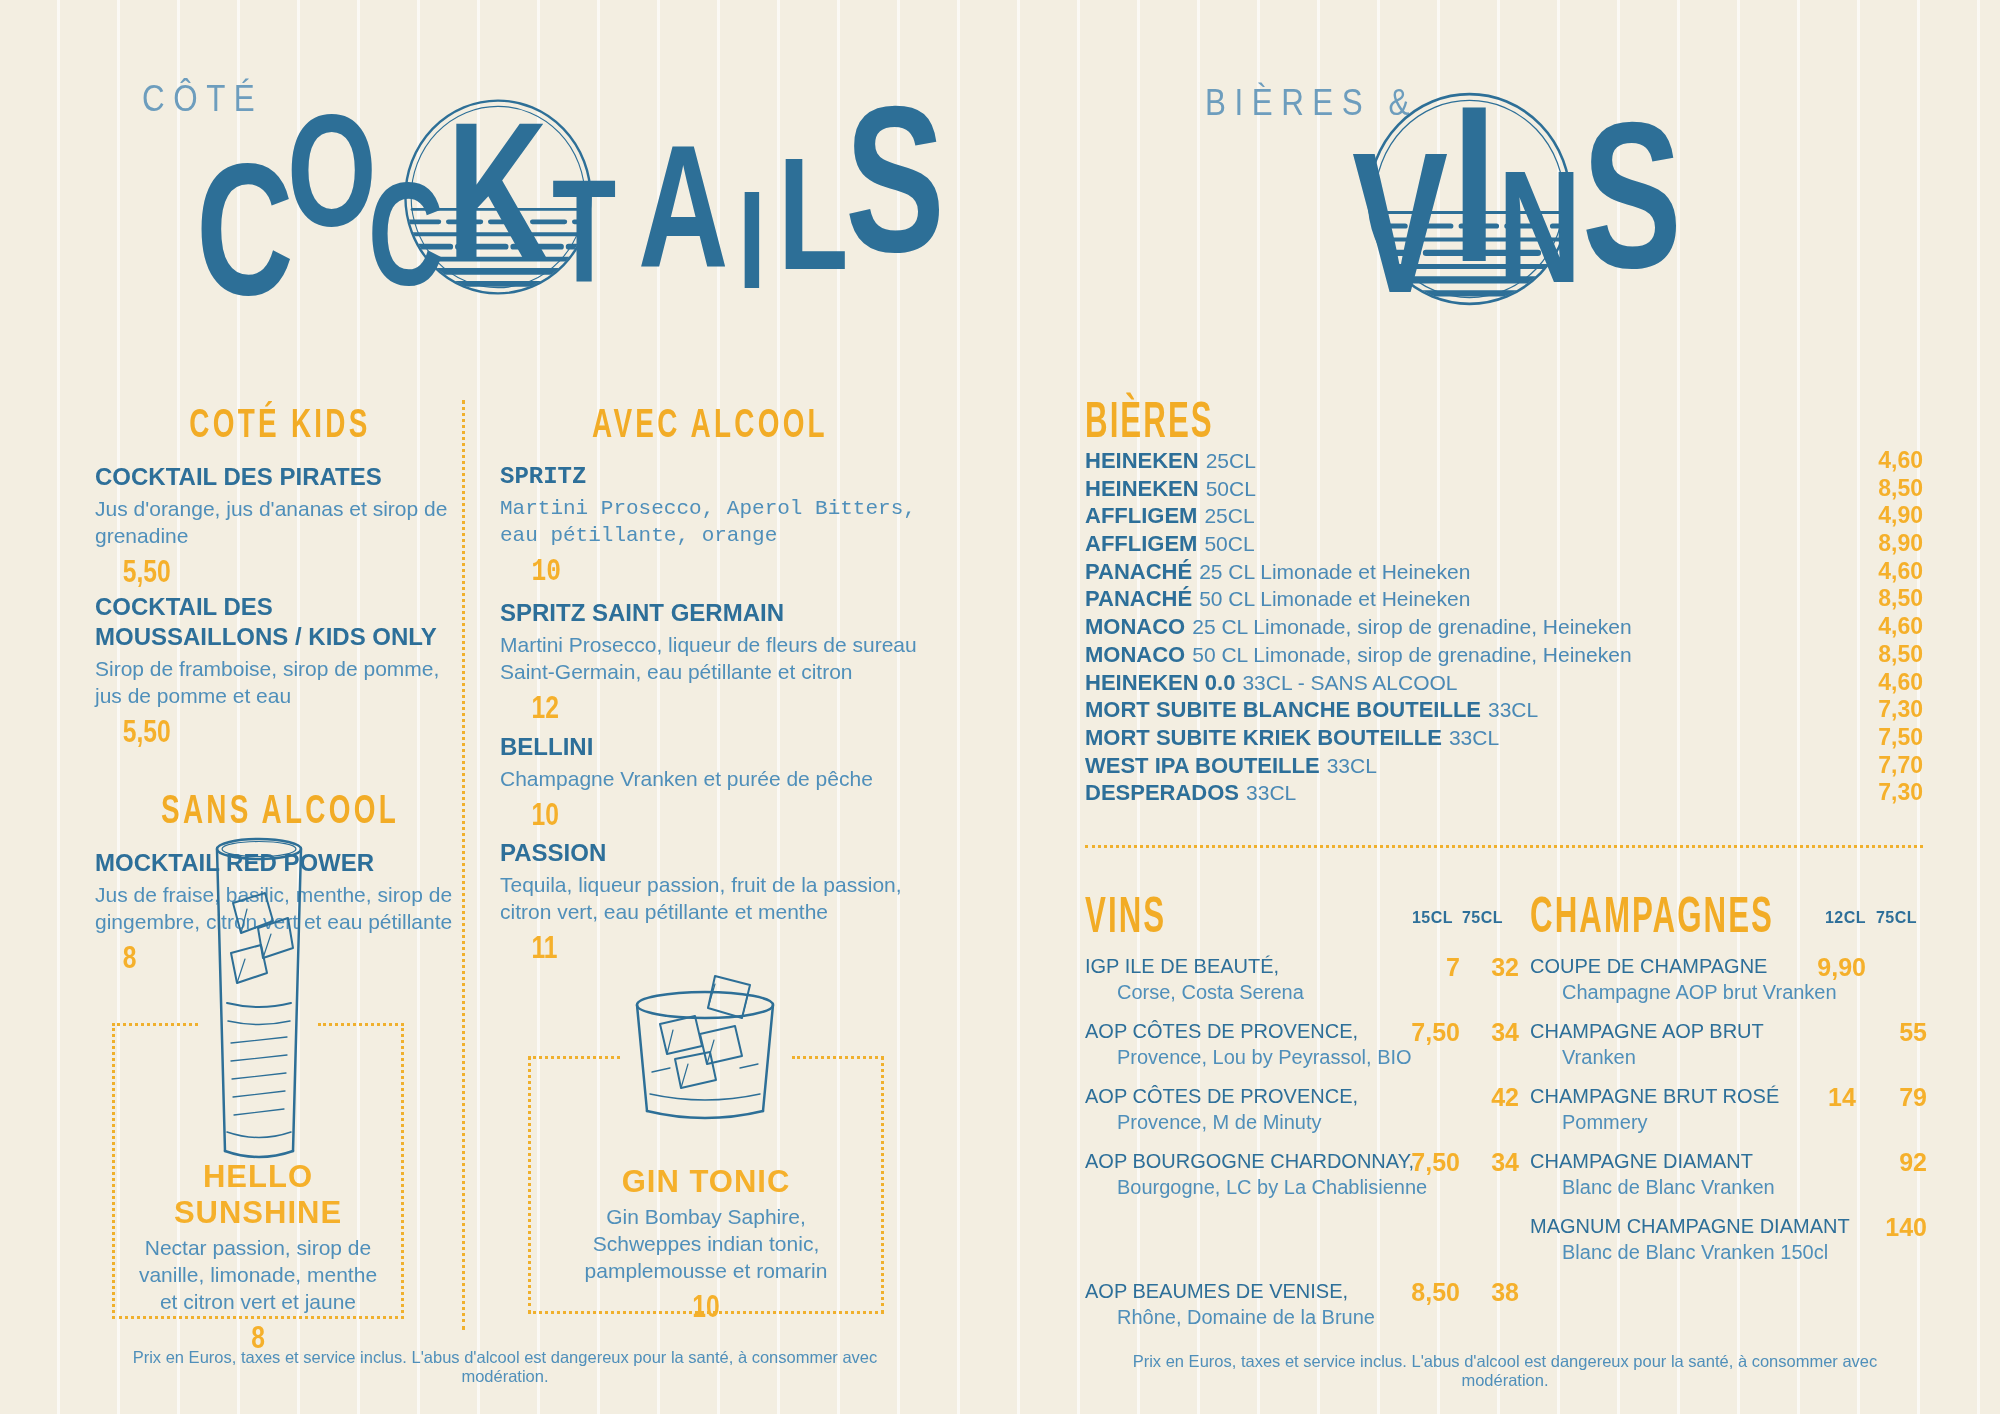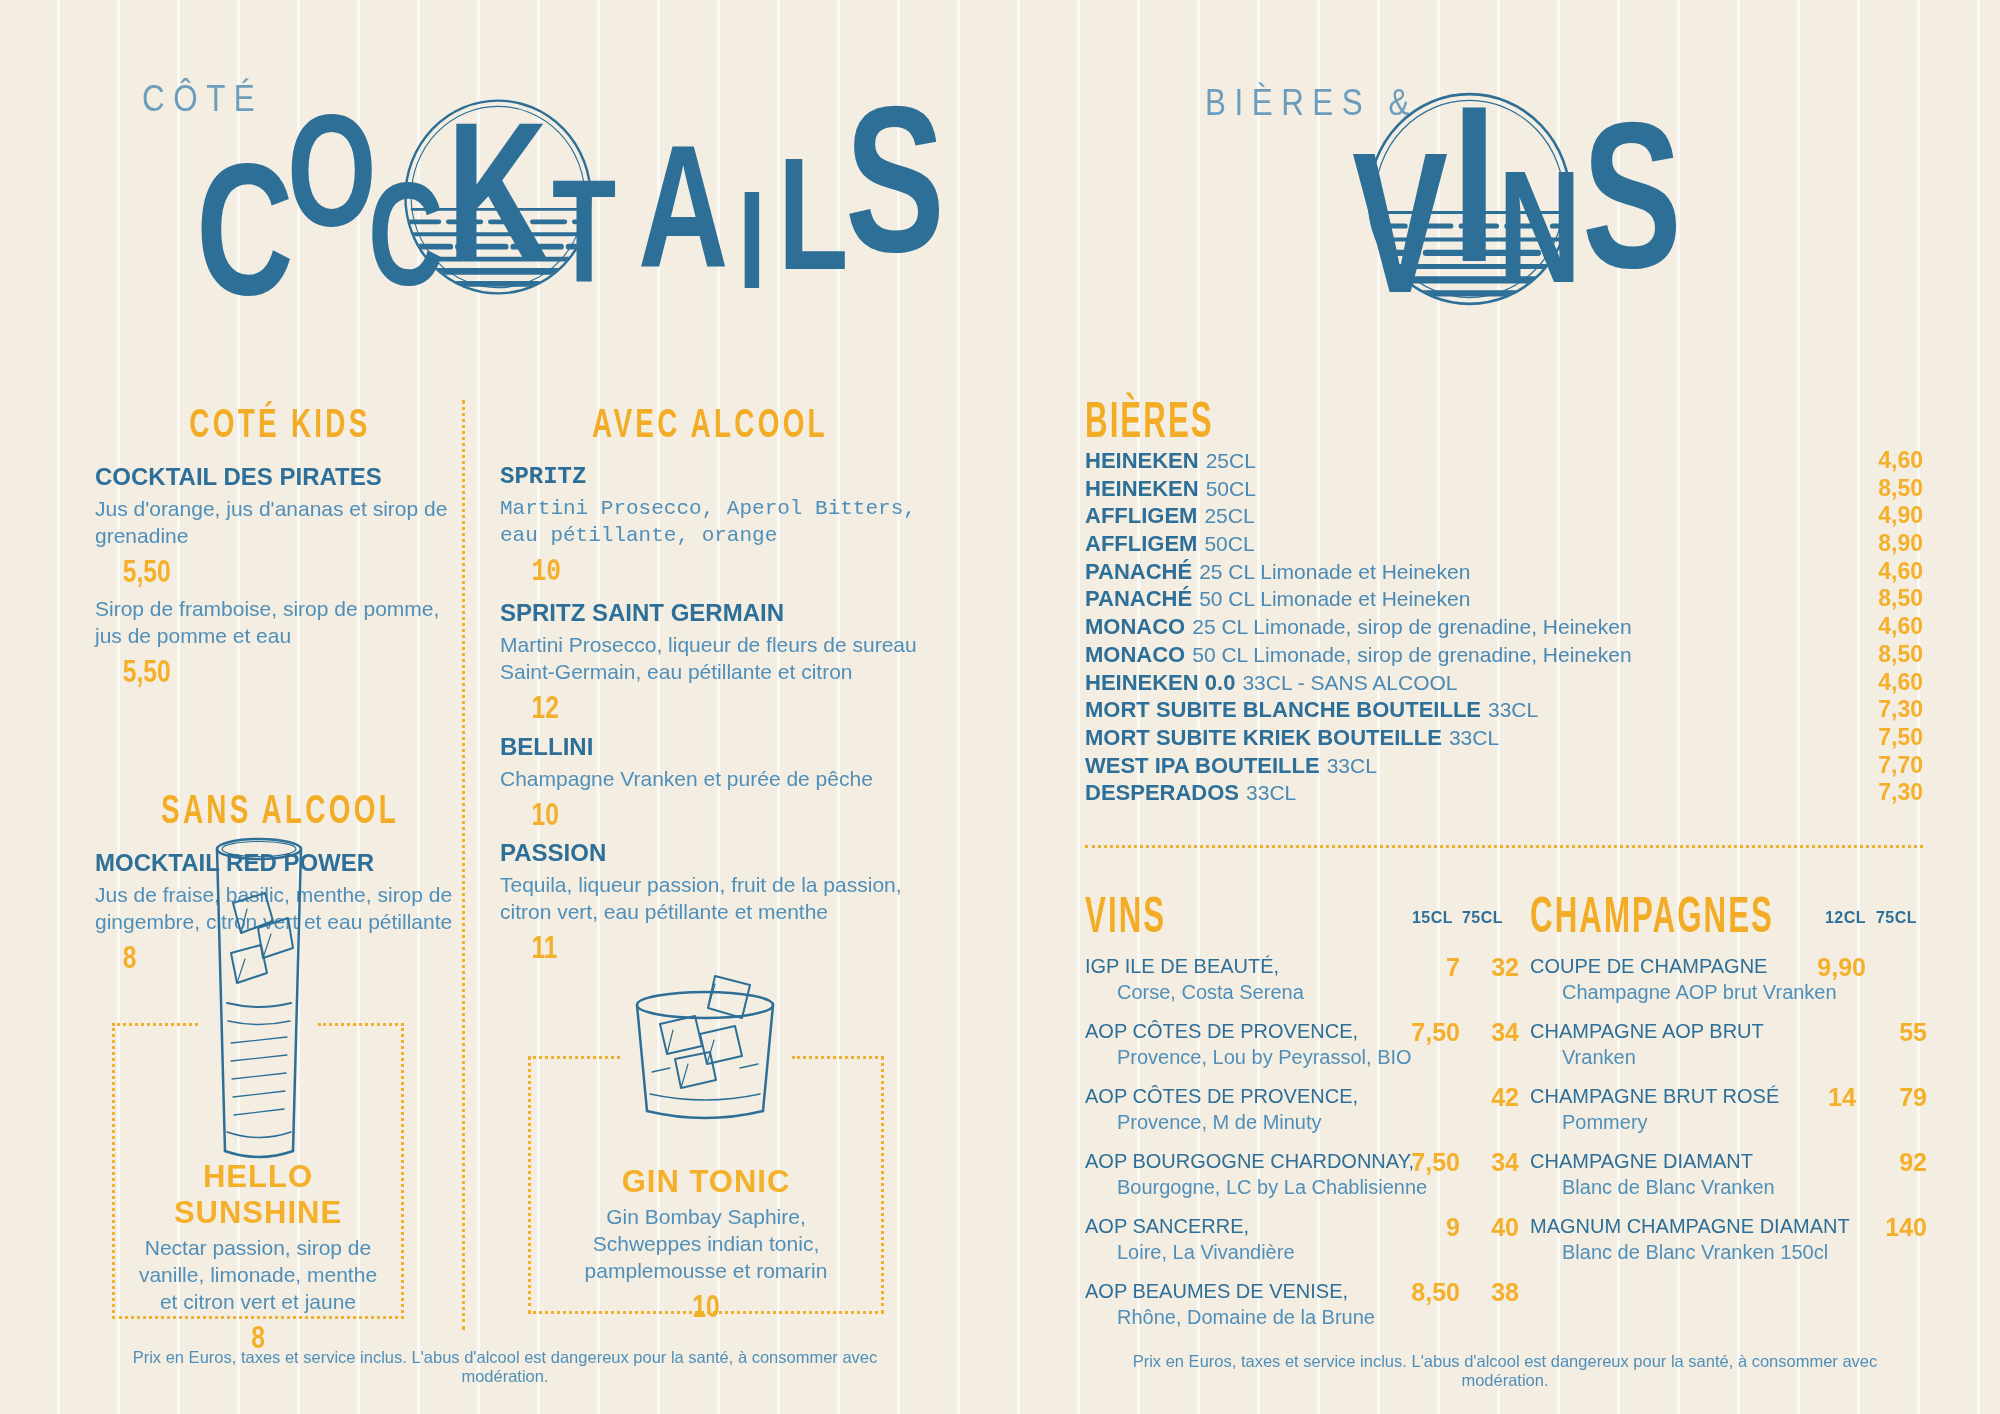--- a/index.html
+++ b/index.html
@@ -127,20 +127,21 @@
 
     <div class="abs" style="left:95px;top:400px;width:370px;text-align:center;">
       <div class="sec-h">COTÉ KIDS</div>
     </div>
     <div class="abs c-item" style="left:95px;top:462px;width:370px;">
       <div class="c-name">COCKTAIL DES PIRATES</div>
       <div class="c-desc">Jus d'orange, jus d'ananas et sirop de grenadine</div>
       <div class="c-price">5,50</div>
     </div>
     <div class="abs c-item" style="left:95px;top:592px;width:370px;">
+      <div class="c-name">COCKTAIL DES MOUSSAILLONS / KIDS ONLY</div>
       <div class="c-desc">Sirop de framboise, sirop de pomme, jus de pomme et eau</div>
       <div class="c-price">5,50</div>
     </div>
 
     <div class="abs" style="left:95px;top:786px;width:370px;text-align:center;">
       <div class="sec-h">SANS ALCOOL</div>
     </div>
     <div class="abs c-item" style="left:95px;top:848px;width:370px;">
       <div class="c-name">MOCKTAIL RED POWER</div>
       <div class="c-desc">Jus de fraise, basilic, menthe, sirop de gingembre, citron vert et eau pétillante</div>
@@ -336,26 +337,20 @@
         <div class="wine-sub">Provence, M de Minuty</div>
         <span class="wine-p" style="right:45px;"></span>
         <span class="wine-p" style="right:-14px;width:60px;">42</span>
       </div>
       <div class="wine-item" style="top:263px;">
         <div class="wine-name">AOP BOURGOGNE CHARDONNAY,</div>
         <div class="wine-sub">Bourgogne, LC by La Chablisienne</div>
         <span class="wine-p" style="right:45px;">7,50</span>
         <span class="wine-p" style="right:-14px;width:60px;">34</span>
       </div>
-      <div class="wine-item" style="top:328px;">
-        <div class="wine-name">AOP SANCERRE,</div>
-        <div class="wine-sub">Loire, La Vivandière</div>
-        <span class="wine-p" style="right:45px;">9</span>
-        <span class="wine-p" style="right:-14px;width:60px;">40</span>
-      </div>
       <div class="wine-item" style="top:393px;">
         <div class="wine-name">AOP BEAUMES DE VENISE,</div>
         <div class="wine-sub">Rhône, Domaine de la Brune</div>
         <span class="wine-p" style="right:45px;">8,50</span>
         <span class="wine-p" style="right:-14px;width:60px;">38</span>
       </div>
     </div>
 
     <div class="abs wine-col" style="left:1530px;top:885px;width:392px;height:470px;">
       <div class="sec-h-right" style="position:absolute;left:0;top:0;">CHAMPAGNES</div>

